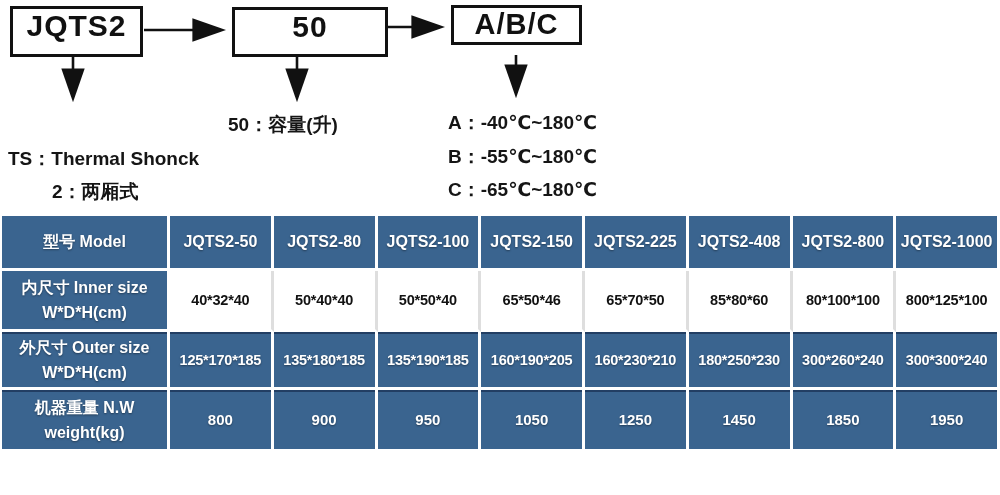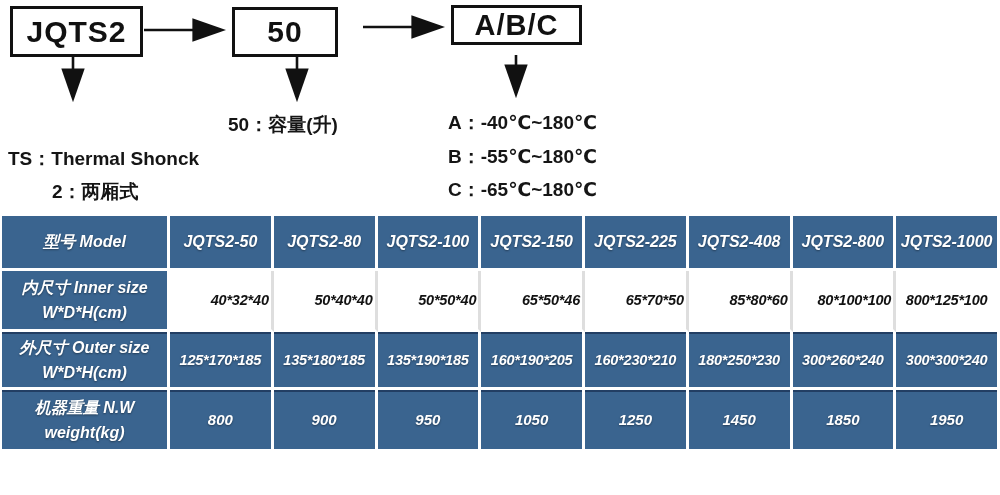--- a/index.html
+++ b/index.html
@@ -7,25 +7,25 @@
     width: 1000px; height: 495px; overflow: hidden; background: #fff;
     font-family: "Liberation Sans", "DejaVu Sans", sans-serif;
     position: relative;
   }
 
   
   .diagram { position: absolute; left: 0; top: 0; width: 1000px; height: 214px; }
   .box {
     position: absolute; box-sizing: border-box; background: #fff;
     border: 3px solid #111; color: #111;
-    display: flex; align-items: center; justify-content: center;
+    display: flex; align-items: flex-start; justify-content: center;
     font-weight: bold; font-size: 30px; letter-spacing: 1px;
   }
   .box-1 { left: 10px;  top: 6px; width: 133px; height: 51px; }
-  .box-2 { left: 232px; top: 7px; width: 106px; height: 50px; }
+  .box-2 { left: 232px; top: 7px; width: 156px; height: 50px; }
   .box-3 { left: 451px; top: 5px; width: 131px; height: 40px; font-size: 29px; }
   .connectors { position: absolute; left: 0; top: 0; width: 1000px; height: 214px; }
   .note {
     position: absolute; white-space: nowrap;
     font-weight: bold; font-size: 19px; color: #151515;
   }
   .note-jq { left: 8px;   top: 112px; }
   .note-ts { left: 8px;   top: 146px; }
   .note-2  { left: 8px;   top: 179px; margin-left: 44px; }
   .note-50 { left: 228px; top: 112px; }
@@ -34,31 +34,31 @@
   .note-c  { left: 448px; top: 177px; }
 
   
   table.spec {
     position: absolute; left: 0; top: 214px; width: 1000px;
     border-collapse: separate; border-spacing: 0; table-layout: fixed;
   }
   .spec td {
     box-sizing: border-box; padding: 0 2px;
     text-align: center; vertical-align: middle; font-weight: bold;
-    font-size: 15px; border-right: 3px solid #fff; border-bottom: 3px solid #fff; font-style: italic;
+    font-size: 15px; border-right: 3px solid #fff; border-bottom: 3px solid #fff;
   }
   .spec td:first-child { border-left: 2px solid #fff; }
   .spec tr.hdr td { border-top: 2px solid #fff; height: 57px; font-size: 16px; }
   .spec tr.r1 td { height: 61px; }
   .spec tr.r2 td { height: 58px; }
   .spec tr.r3 td { height: 58px; }
   .spec tr.r4 td { height: 62px; }
   td.b { background: #3a648f; color: #fff; text-shadow: 0 1px 2px rgba(0,0,0,.4); }
   td.w { background: #fff; color: #121212; }
-  tr.rw td.w:not(:last-child) { border-right: 3px solid #dedede; text-align: right; }
+  tr.rw td.w:not(:last-child) { border-right: 3px solid #dedede; }
   tr.edge td { box-shadow: inset 0 2px 0 rgba(30,55,92,.85); }
   td.lbl { font-size: 16px; }
   td.lbl div { line-height: 25px; }
   tr.r1 td.w, tr.r2 td.b:not(.lbl) { font-size: 14.5px; letter-spacing: -0.2px; }
 </style>
 </head>
 <body>
 
 <div class="diagram">
   <svg class="connectors" viewBox="0 0 1000 214" xmlns="http://www.w3.org/2000/svg">

